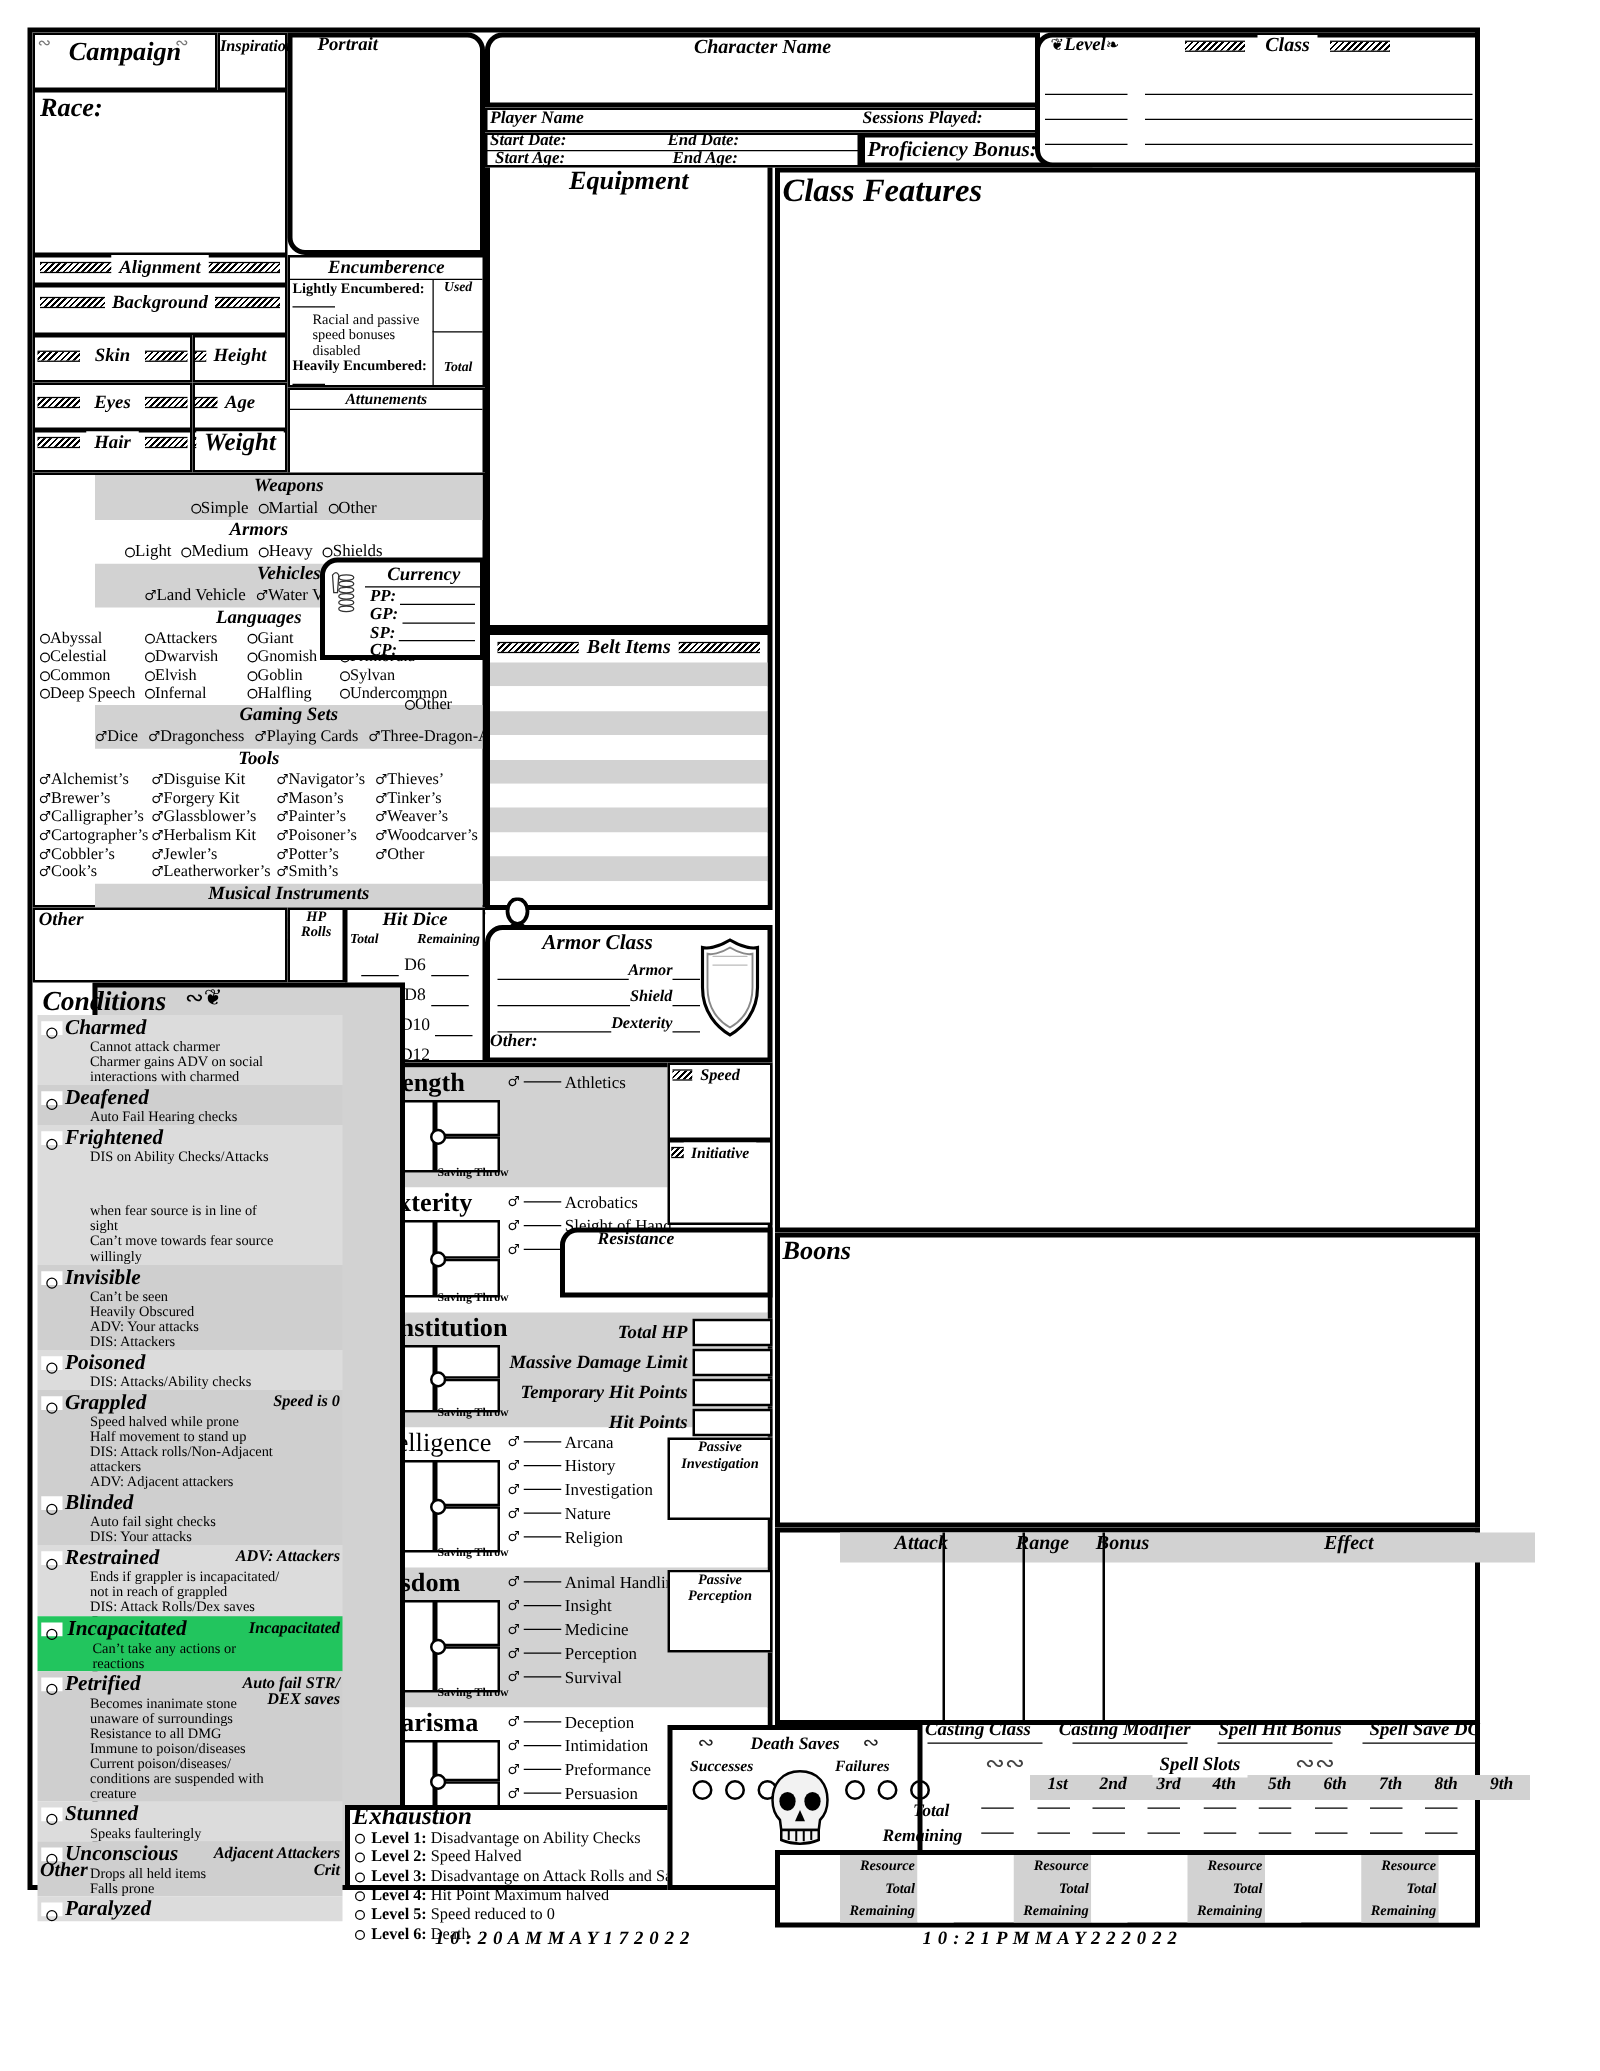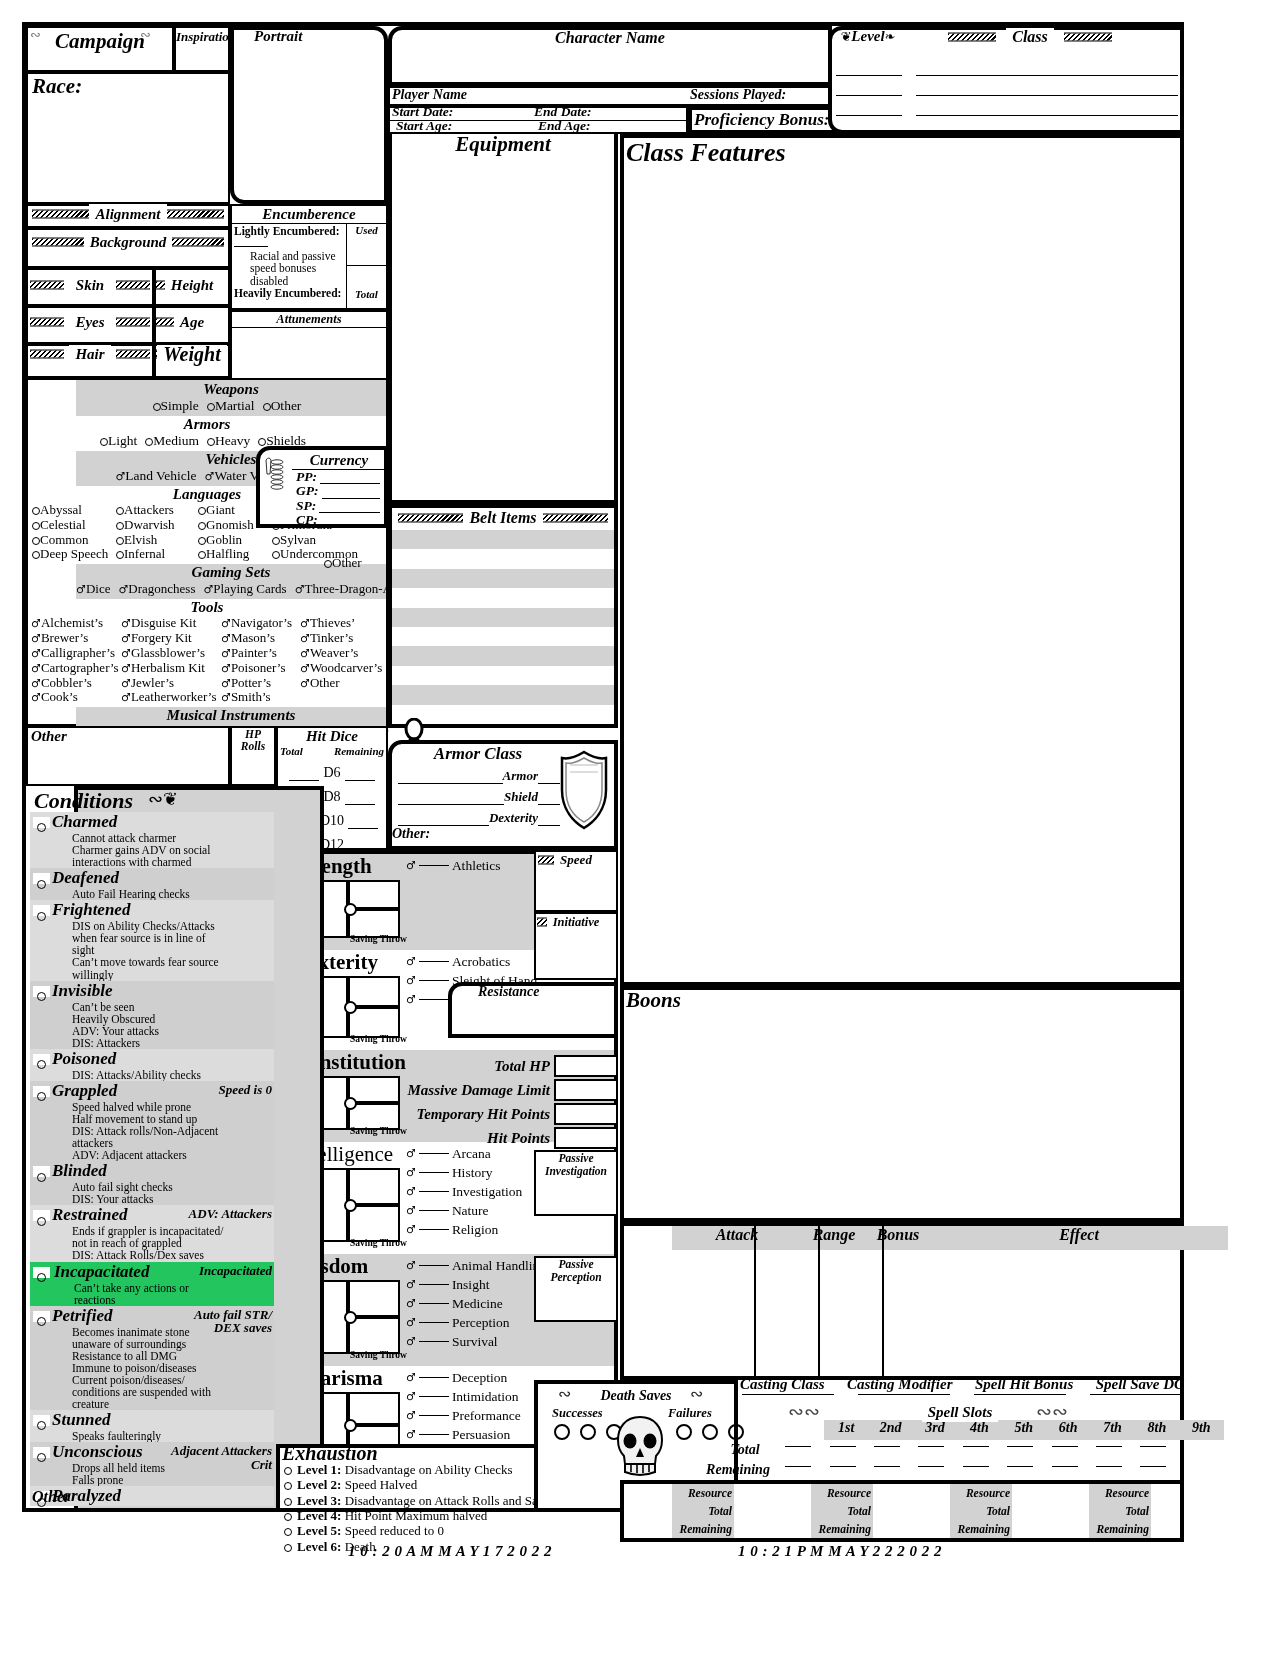--- a/index.html
+++ b/index.html
@@ -621,21 +621,21 @@
       </div>
       <div style="position: relative; padding-left: 22px; background: rgb(207, 207, 207);">
         <span style="position: absolute; left: 3px; top: 5px; width: 17px; height: 11px; background: rgb(255, 255, 255);"><span class="ring" style="margin:1px 0 0 4px;width:9px;height:9px;"></span></span>
         <div class="cond-name">Deafened</div>
         <div class="cond-desc" style="padding-left: 20px;">Auto Fail Hearing checks</div>
       </div>
       <div style="position: relative; padding-left: 22px; background: rgb(220, 220, 220);">
         <span style="position: absolute; left: 3px; top: 5px; width: 17px; height: 11px; background: rgb(255, 255, 255);"><span class="ring" style="margin:1px 0 0 4px;width:9px;height:9px;"></span></span>
         <div class="cond-name">Frightened</div>
         <div class="cond-desc" style="padding-left: 20px;">DIS on Ability Checks/Attacks</div>
-        <div class="cond-desc" style="padding-left: 20px;">when fear source is in line of</div>
+        <div class="cond-desc" style="padding-left: 20px; margin-top: 31px;">when fear source is in line of</div>
         <div class="cond-desc" style="padding-left: 20px;">sight</div>
         <div class="cond-desc" style="padding-left: 20px;">Can’t move towards fear source</div>
         <div class="cond-desc" style="padding-left: 20px;">willingly</div>
       </div>
       <div style="position: relative; padding-left: 22px; background: rgb(207, 207, 207);">
         <span style="position: absolute; left: 3px; top: 5px; width: 17px; height: 11px; background: rgb(255, 255, 255);"><span class="ring" style="margin:1px 0 0 4px;width:9px;height:9px;"></span></span>
         <div class="cond-name">Invisible</div>
         <div class="cond-desc" style="padding-left: 20px;">Can’t be seen</div>
         <div class="cond-desc" style="padding-left: 20px;">Heavily Obscured</div>
         <div class="cond-desc" style="padding-left: 20px;">ADV: Your attacks</div>

